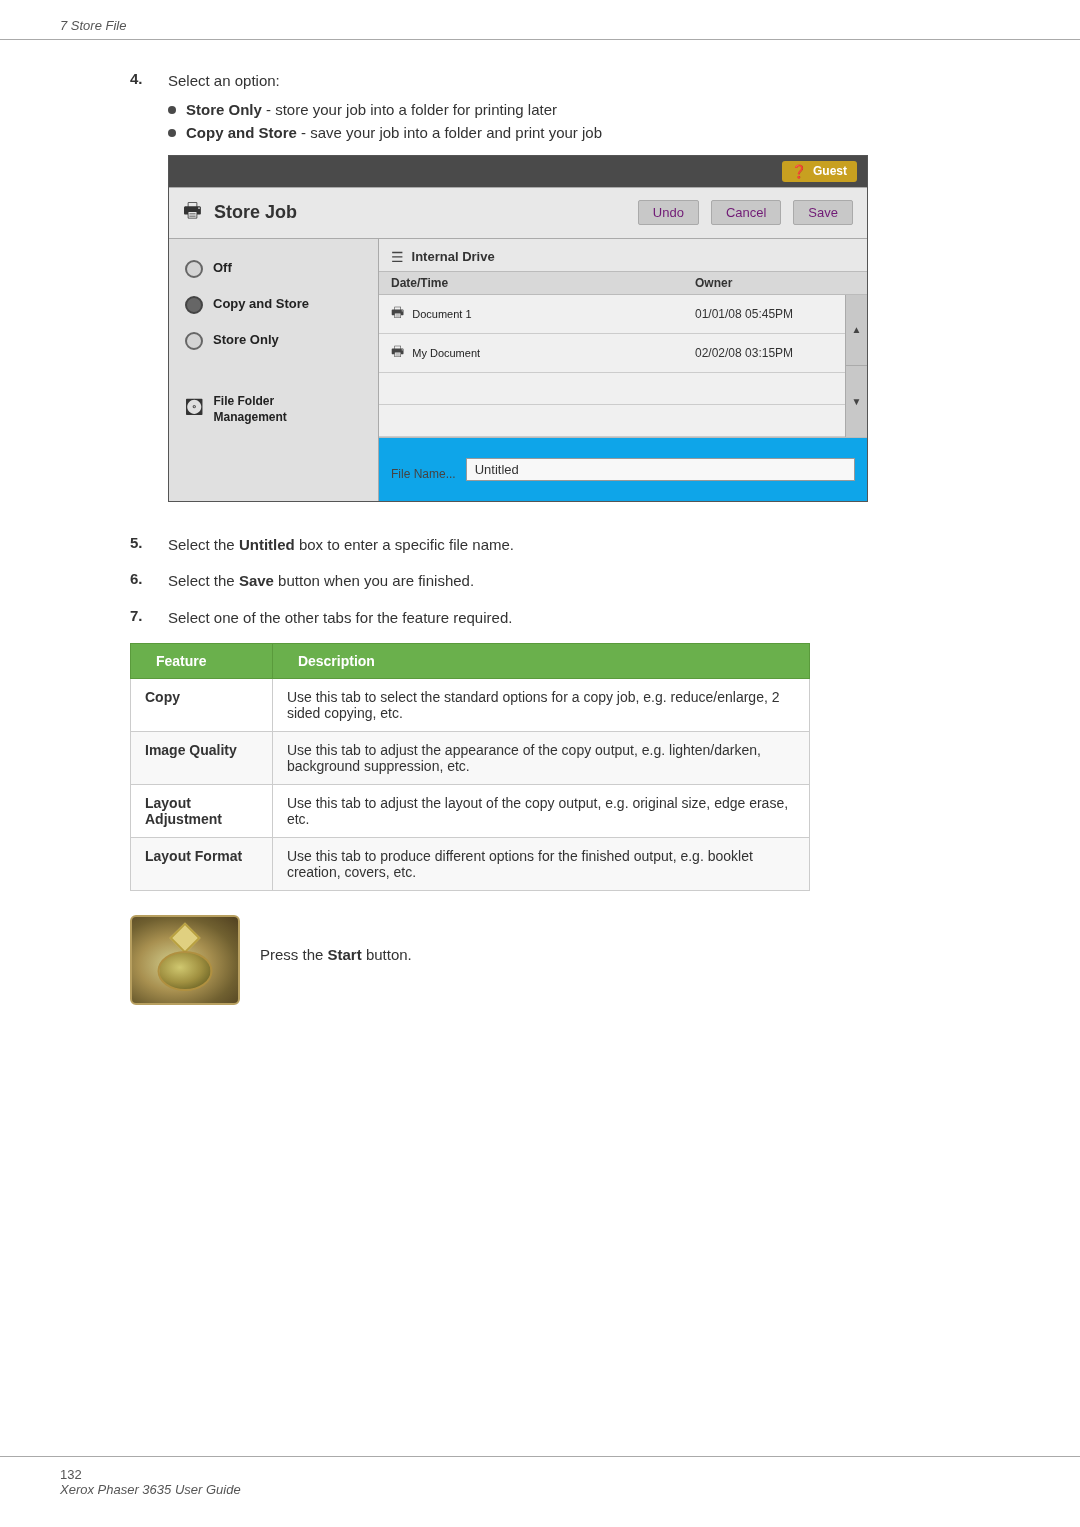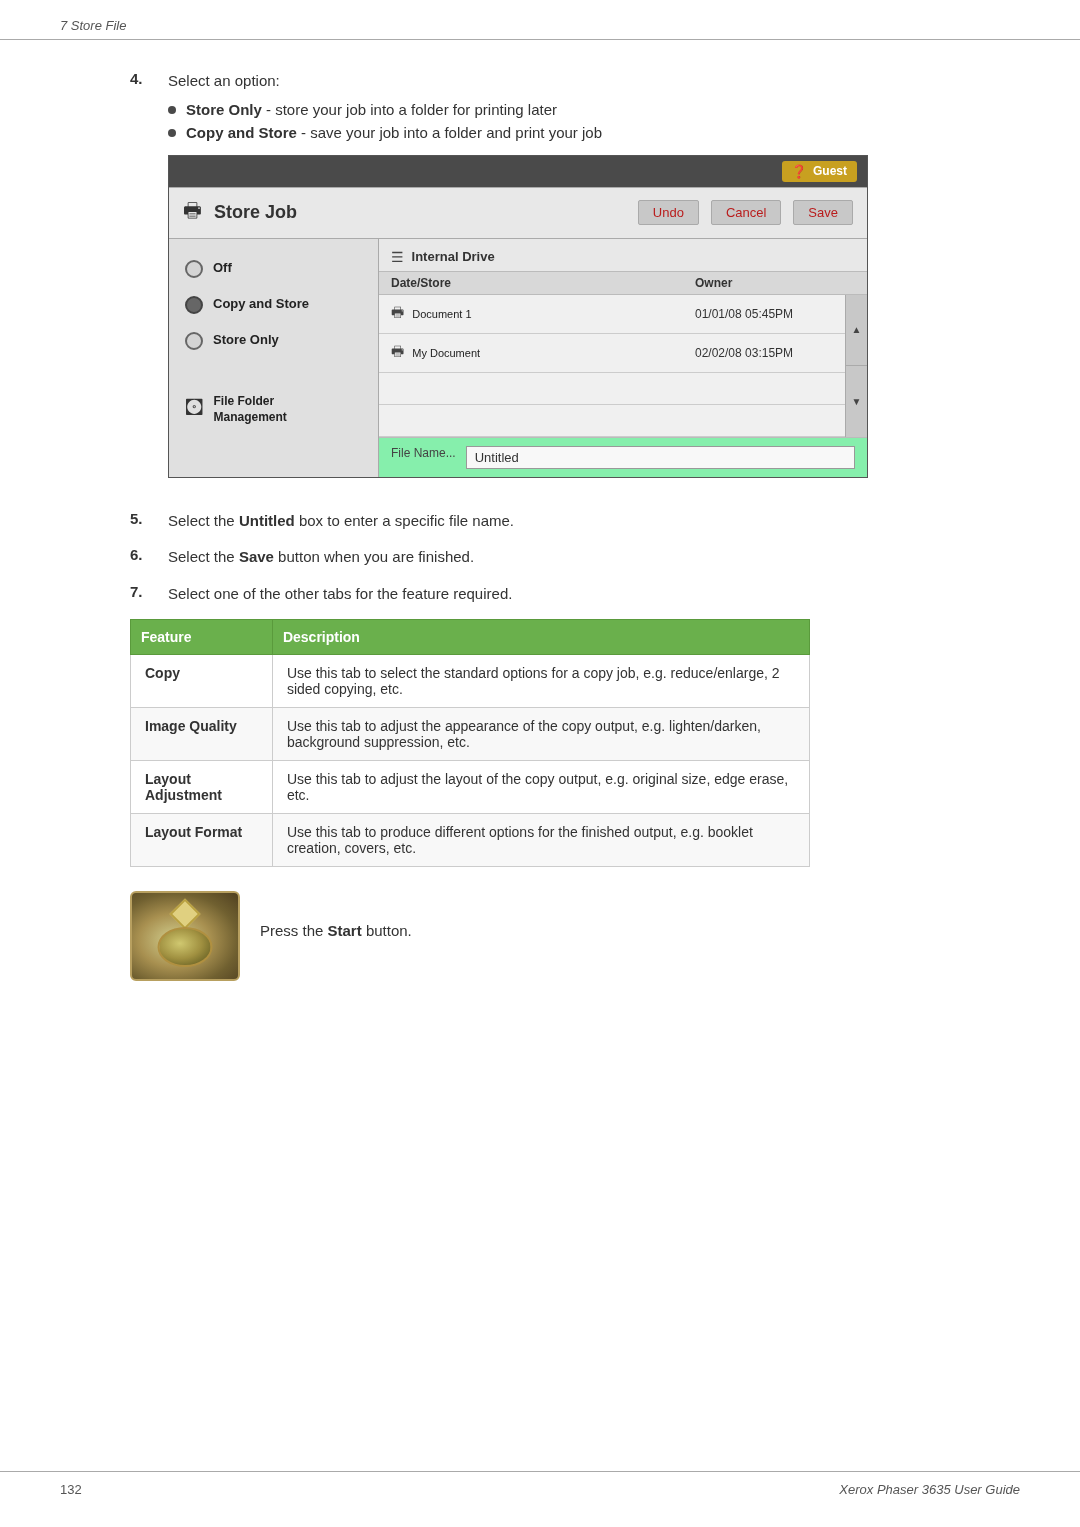--- a/index.html
+++ b/index.html
@@ -124,21 +124,21 @@
     }
     .store-job-title {
       font-size: 18px;
       font-weight: bold;
       color: #333;
       flex: 1;
     }
     .titlebar-btn {
       background: #c8c8c8;
       border: 1px solid #aaa;
-      color: #b91c1c;
+      color: #701a75;
       font-size: 13px;
       padding: 4px 14px;
       cursor: pointer;
       border-radius: 2px;
     }
 
     .device-body {
       display: flex;
       background: #4a4a4a;
     }
@@ -299,23 +299,23 @@
       cursor: pointer;
       font-size: 10px;
       color: #444;
       border: none;
       background: #c8c8c8;
     }
     .scroll-up { border-bottom: 1px solid #aaa; }
 
     .filename-bar {
       display: flex;
-      align-items: flex-start;
-      padding: 8px 12px;
-      background: #86efac;
+      align-items: flex-end;
+      padding: 20px 12px;
+      background: #0ea5e9;
       border-top: 1px solid #bbb;
       gap: 10px;
     }
     .filename-label {
       font-size: 12px;
       color: #444;
     }
     .filename-input {
       background: #f8f8f8;
       border: 1px solid #999;
@@ -336,21 +336,21 @@
     .feature-table {
       width: 680px;
       border-collapse: collapse;
       margin: 14px 0 24px 0;
       font-size: 14px;
     }
     .feature-table th {
       background: #6ab04c;
       color: #fff;
       font-weight: bold;
-      padding: 9px 10px;
+      padding: 9px 25px;
       text-align: left;
       border: 1px solid #5a9a3c;
     }
     .feature-table td {
       padding: 10px 14px;
       border: 1px solid #ccc;
       vertical-align: top;
       color: #333;
     }
     .feature-table tr:nth-child(odd) td { background: #fff; }
@@ -394,20 +394,21 @@
     .page-footer {
       position: absolute;
       bottom: 30px;
       left: 0;
       right: 0;
       display: flex;
       justify-content: space-between;
       padding: 0 60px;
       border-top: 1px solid #aaa;
       padding-top: 10px;
+      flex-direction: column;
     }
     .footer-page {
       font-size: 13px;
       color: #555;
     }
     .footer-title {
       font-size: 13px;
       color: #555;
       font-style: italic;
     }
@@ -488,21 +489,21 @@
             </div>
 
             <div class="right-panel">
 
               <div class="drive-header">
                 <span class="drive-icon">☰</span>
                 <span class="drive-name">Internal Drive</span>
               </div>
 
               <div class="file-list-header">
-                <span class="file-col-name">Date/Store</span>
+                <span class="file-col-name">Date/Time</span>
                 <span class="file-col-owner">Owner</span>
               </div>
 
               <div class="file-list">
                 <div class="file-row">
                   <span class="file-row-icon">🖶</span>
                   <span class="file-row-name">Document 1</span>
                   <span class="file-row-date">01/01/08 05:45PM</span>
                 </div>
                 <div class="file-row">

